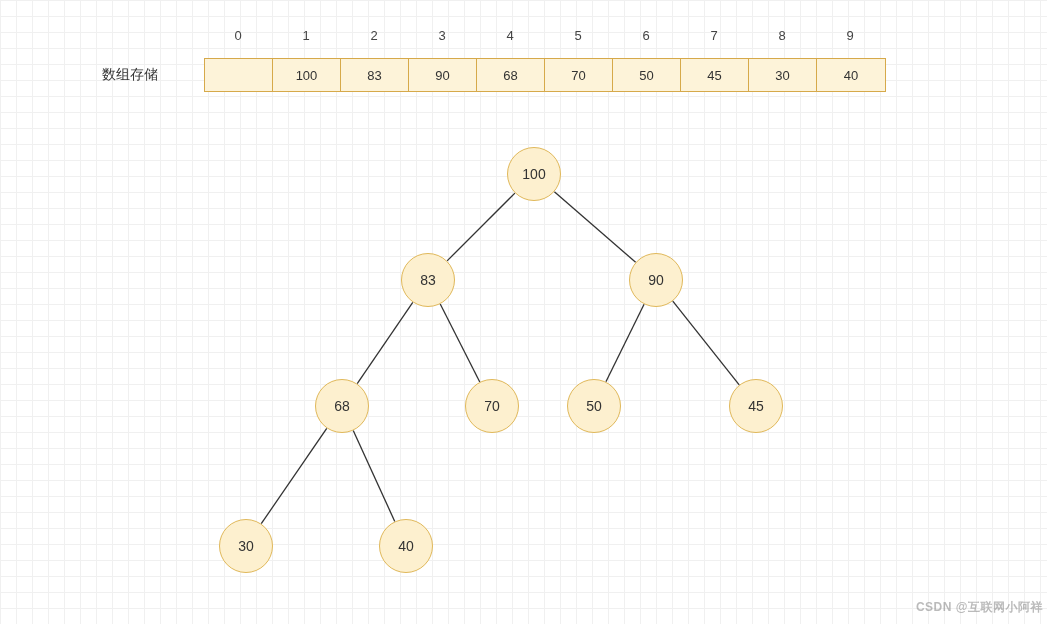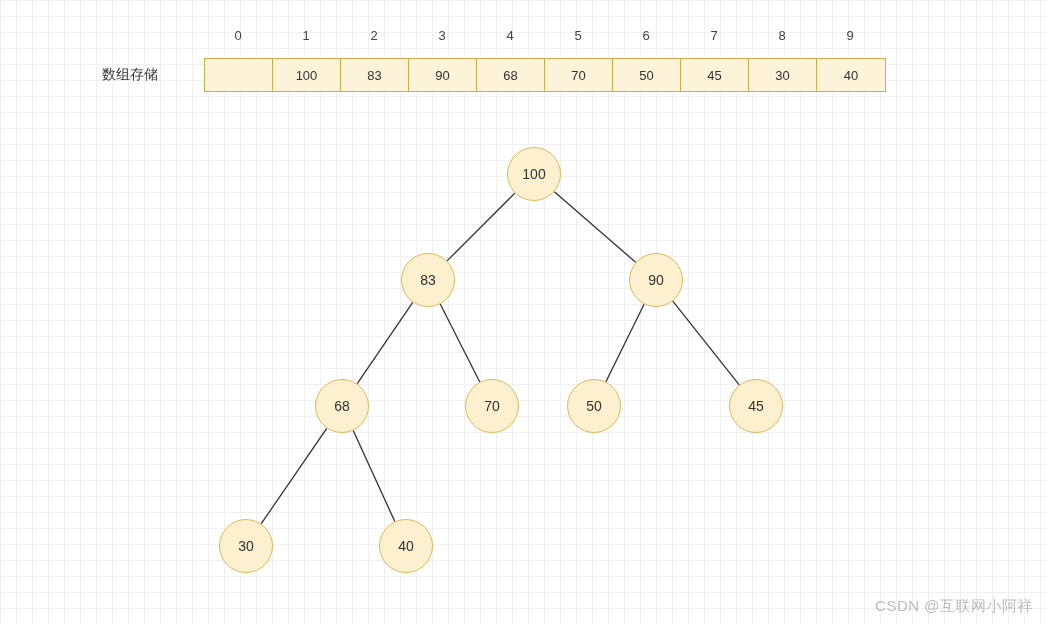--- a/index.html
+++ b/index.html
@@ -66,25 +66,26 @@
   }
   svg.edges {
     position: absolute;
     inset: 0;
     width: 1047px;
     height: 624px;
     pointer-events: none;
   }
   .watermark {
     position: absolute;
-    right: 14px;
+    right: 4px;
     bottom: 8px;
-    font-size: 15px;
+    font-size: 12px;
     color: rgba(120,120,120,0.5);
     letter-spacing: 0.5px;
+    font-weight: bold;
   }
 </style>
 </head>
 <body>
 
 <div class="grid"></div>
 
 <div id="indices">
     <div class="idx" style="left: 204px; top: 28px;">0</div>
     <div class="idx" style="left: 272px; top: 28px;">1</div>

